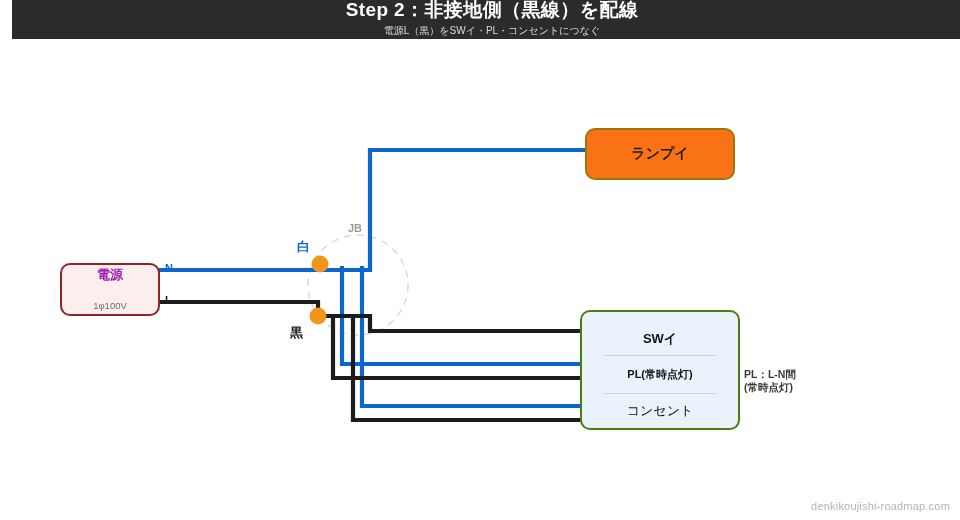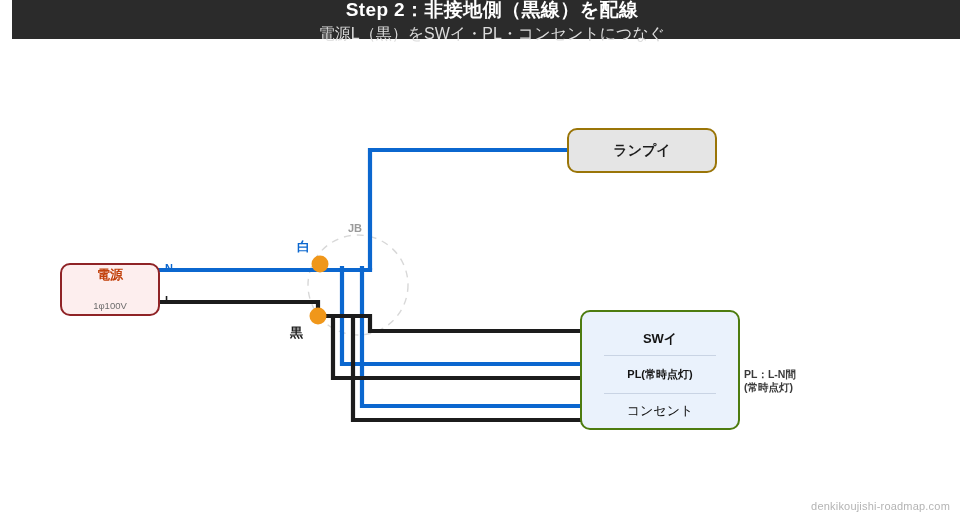--- a/index.html
+++ b/index.html
@@ -17,44 +17,44 @@
   .header{
     position:absolute;left:0;top:0;width:960px;height:39px;
     background:#2b2b2b;color:#ffffff;
     display:flex;flex-direction:column;align-items:center;margin-left:12px;
   }
   .header-title{
     font-size:19px;font-weight:bold;letter-spacing:.4px;line-height:1.1;
     color:#ffffff;
   }
   .header-sub{
-    font-size:16px;color:#dcdcdc;margin-top:4px;line-height:1.1;
+    font-size:10px;color:#dcdcdc;margin-top:4px;line-height:1.1;
   }
 
   
   #wires{position:absolute;left:0;top:0;width:960px;height:520px;}
 
   
   .node{
     position:absolute;
     box-sizing:border-box;
     display:flex;flex-direction:column;
     align-items:center;justify-content:center;
     border-radius:10px;
   }
   .node-source{
     left:60px;top:263px;width:100px;height:53px;
     background:#fdeeee;border:2px solid #8f2326;
   }
-  .node-source .ttl{font-size:13px;font-weight:bold;color:#c2410c;line-height:1.15;}
+  .node-source .ttl{font-size:13px;font-weight:bold;color:#a21caf;line-height:1.15;}
   .node-source .sub{font-size:9.5px;color:#6d6d6d;margin-top:18px;line-height:1.1;}
 
   .node-lamp{
-    left:567px;top:128px;width:150px;height:45px;
-    background:#e5e5e5;border:2.5px solid #9a7508;
+    left:585px;top:128px;width:150px;height:52px;
+    background:#f97316;border:2.5px solid #9a7508;
   }
   .node-lamp .ttl{font-size:14px;font-weight:bold;color:#1c1c1c;}
 
   .node-panel{
     left:580px;top:310px;width:160px;height:120px;
     background:#eaf2fc;border:2px solid #4d7c0f;
     justify-content:flex-start;padding-top:11px;
   }
   .panel-row{
     width:100%;text-align:center;color:#141414;

